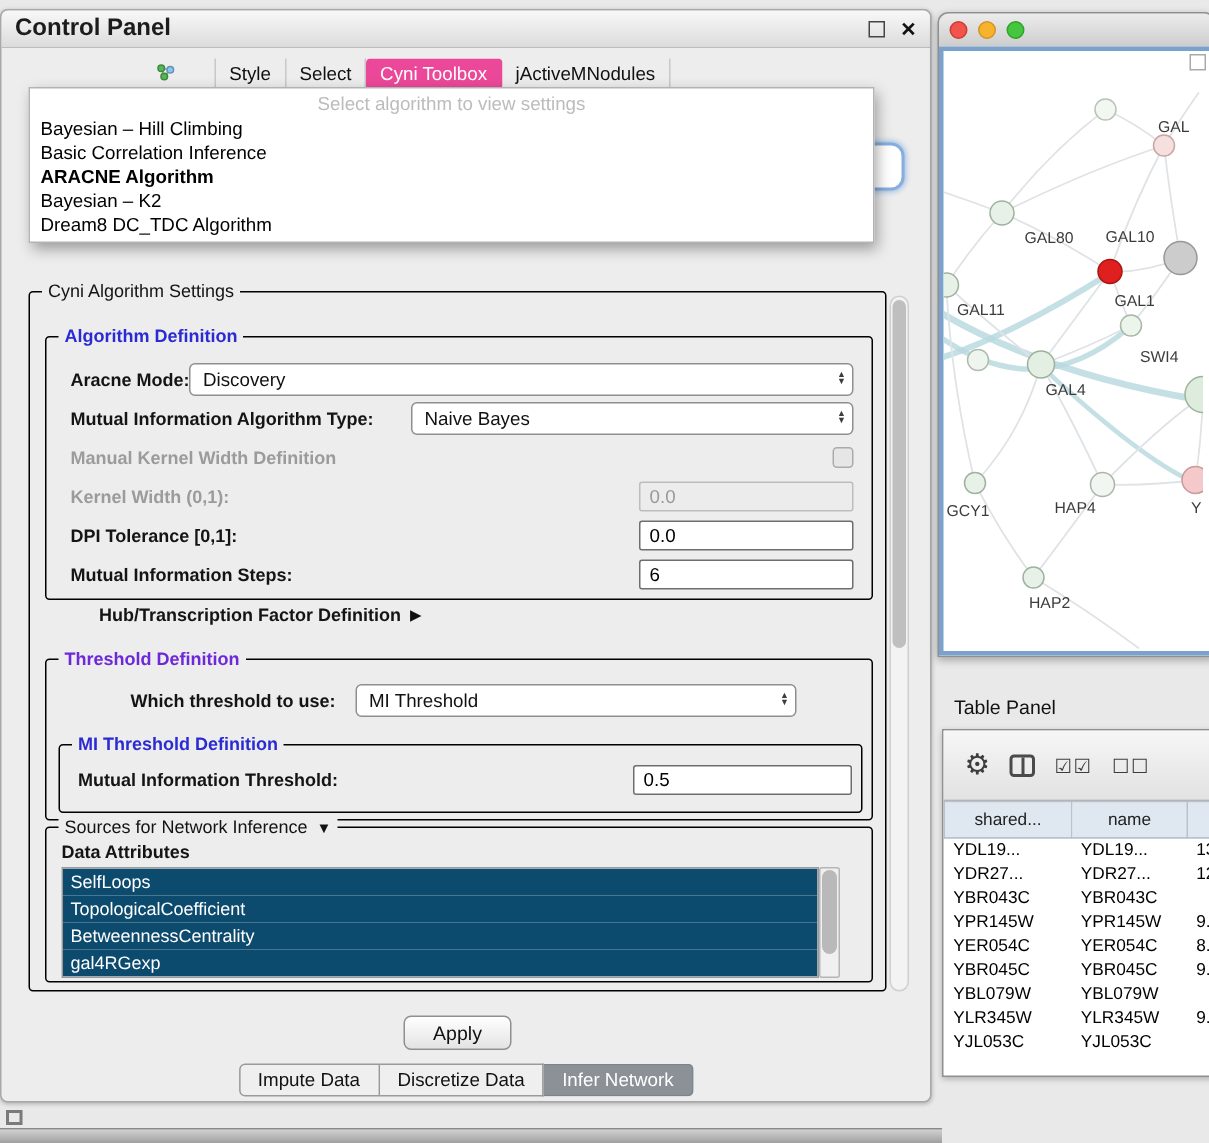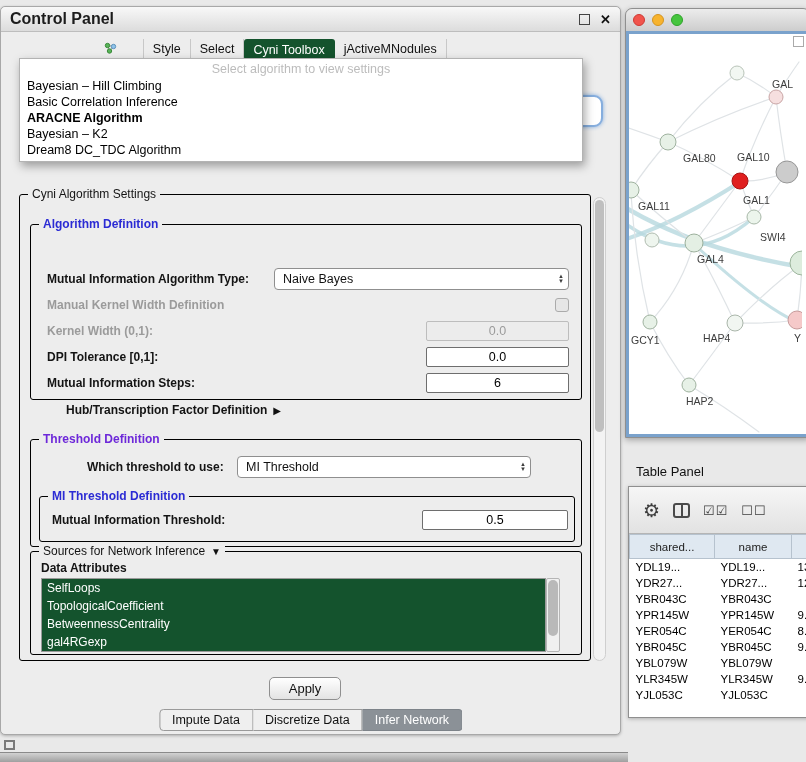--- a/index.html
+++ b/index.html
@@ -7,49 +7,49 @@
   
   .control-panel{position:absolute;left:0;top:6px;width:621px;height:729px;background:#ededed;border:1px solid #a8a8a8;border-radius:5px;box-shadow:0 1px 3px rgba(0,0,0,.25);box-sizing:border-box;}
   .cp-titlebar{height:24px;background:linear-gradient(#f8f8f8,#dcdcdc);border-bottom:1px solid #bdbdbd;display:flex;align-items:center;padding:0 9px;border-radius:5px 5px 0 0;}
   .cp-title{font-size:16px;font-weight:bold;color:#1c1c1c;}
   .flex-sp{flex:1;}
   .float-icon{width:9px;height:9px;border:1.5px solid #444;margin-right:10px;display:inline-block;}
   .close-icon{font-size:13px;font-weight:bold;color:#111;cursor:default;}
   
   .cp-tabs{position:absolute;top:32px;left:78px;display:flex;align-items:center;height:21px;}
   .cp-tab{padding:3px 9px;font-size:12.5px;color:#111;display:flex;align-items:center;gap:4px;border-right:1px solid #c8c8c8;height:21px;box-sizing:border-box;white-space:nowrap;flex-direction:column;}
-  .cp-tab.active{background:#14532d;color:#fff;border-radius:3px;border-right-color:transparent;justify-content:center;}
+  .cp-tab.active{background:#ec4899;color:#fff;border-radius:3px;border-right-color:transparent;}
   .tab-icon{display:inline-flex;}
   
   .algo-popup{position:absolute;left:18px;top:51px;width:562px;background:#fff;border:1px solid #b3b3b3;box-shadow:2px 4px 9px rgba(0,0,0,.35);z-index:5;padding:2px 0 3px 0;}
   .popup-header{text-align:center;color:#bcbcbc;font-size:12.5px;height:17px;line-height:17px;}
   .popup-item{font-size:12.5px;height:16px;line-height:16px;padding:0 7px;color:#000;}
   .popup-item.bold{font-weight:bold;}
   .hidden-combo{position:absolute;left:556px;top:88px;width:46px;height:32px;border:2px solid #86aede;border-radius:9px;background:#fff;box-shadow:0 0 4px #86aede;z-index:3;box-sizing:border-box;}
   
   .groupbox{position:absolute;border:1px solid #000000;border-radius:3px;box-sizing:border-box;}
   .group-label{position:absolute;top:-8px;left:8px;background:#ededed;padding:0 4px;font-size:12px;color:#141414;white-space:nowrap;}
   .group-label.blue{color:#2b2bd4;font-weight:bold;}
   .group-label.green{color:#6d28d9;font-weight:bold;}
   .settings-group{left:18px;top:187px;width:572px;height:467px;}
   .arow{position:absolute;left:16px;right:12px;height:23px;display:flex;align-items:center;}
   .flabel{font-weight:bold;font-size:12px;color:#141414;white-space:nowrap;}
   .flabel.disabled{color:#9b9b9b;}
   .combo{margin-left:auto;height:22px;background:#fff;border:1px solid #8f8f8f;border-radius:4px;display:flex;align-items:center;padding:0 4px 0 8px;font-size:12.5px;box-sizing:border-box;}
   .combo-text{flex:1;}
   .combo-arrows{display:flex;flex-direction:column;align-items:center;margin-left:6px;}
   .combo-arrows i{font-style:normal;font-size:6px;line-height:5px;color:#3d3d3d;}
-  .tfield{margin-left:auto;height:20px;border:1px solid #6e6e6e;border-radius:2px;text-align:center;padding:0 6px;font-size:12.5px;font-family:"Liberation Sans",sans-serif;box-sizing:border-box;background:#fff;color:#000;}
+  .tfield{margin-left:auto;height:20px;border:1px solid #6e6e6e;border-radius:2px;text-align:left;padding:0 6px;font-size:12.5px;font-family:"Liberation Sans",sans-serif;box-sizing:border-box;background:#fff;color:#000;}
   .tfield.disabled{background:#ececec;color:#9b9b9b;border-color:#bdbdbd;}
   .checkbox{margin-left:auto;width:14px;height:14px;border:1px solid #ababab;background:#e6e6e6;border-radius:3px;box-sizing:border-box;}
   .hub-row{position:absolute;left:18px;top:206px;display:flex;align-items:center;height:18px;padding-left:28px;}
   .tri{font-size:10px;margin-left:6px;color:#111;}
   
   .attr-list{position:absolute;left:10px;top:26px;width:505px;height:74px;background:#fff;border:1px solid #9a9a9a;overflow:hidden;box-sizing:border-box;}
-  .attr-row{height:18px;line-height:18px;background:#14532d;color:#fff;font-size:12px;padding-left:5px;white-space:nowrap;}
+  .attr-row{height:18px;line-height:18px;background:#0c4a6e;color:#fff;font-size:12px;padding-left:5px;white-space:nowrap;}
   .attr-scroll{position:absolute;left:515px;top:26px;width:14px;height:74px;background:#f0f0f0;border:1px solid #b5b5b5;box-sizing:border-box;border-radius:2px;}
   .attr-thumb{position:absolute;top:1px;left:1px;width:10px;height:56px;background:#b9b9b9;border-radius:5px;}
   
   .v-scroll{position:absolute;left:592px;top:190px;width:13px;height:464px;background:#f3f3f3;border:1px solid #cfcfcf;border-radius:7px;box-sizing:border-box;}
   .v-thumb{position:absolute;top:2px;left:1px;width:9px;height:232px;background:#bfbfbf;border-radius:5px;}
   
   .apply-btn{position:absolute;left:268px;top:670px;width:72px;height:23px;border:1px solid #8f8f8f;border-radius:5px;background:linear-gradient(#ffffff,#e3e3e3);font-size:13px;font-family:"Liberation Sans",sans-serif;color:#111;}
   .bottom-tabs{position:absolute;top:702px;left:50%;transform:translateX(-50%);display:flex;height:22px;}
   .btab{padding:3px 12px;font-size:12.5px;border:1px solid #9a9a9a;border-left:none;background:#efefef;color:#111;white-space:nowrap;box-sizing:border-box;}
   .btab:first-child{border-left:1px solid #9a9a9a;border-radius:4px 0 0 4px;}
@@ -131,20 +131,30 @@
         <div class="popup-item">Dream8 DC_TDC Algorithm</div>
       </div>
   </div>
 
   <div class="groupbox settings-group">
     <span class="group-label">Cyni Algorithm Settings</span>
 
     <div class="groupbox" style="left:10px;top:29px;width:552px;height:176px">
       <span class="group-label blue">Algorithm Definition</span>
 
+      <div class="arow" style="top:16px">
+        <span class="flabel">Aracne Mode:</span>
+        <div class="combo" style="width:458px">
+          <span class="combo-text">Discovery</span>
+          <span class="combo-arrows">
+              <i>▲</i>
+              <i>▼</i>
+            </span>
+        </div>
+      </div>
 
       <div class="arow" style="top:68px">
         <span class="flabel disabled">Manual Kernel Width Definition</span>
         <span class="checkbox"></span>
       </div>
 
       <div class="arow" style="top:42px">
         <span class="flabel">Mutual Information Algorithm Type:</span>
         <div class="combo" style="width:295px">
           <span class="combo-text">Naive Bayes</span>

